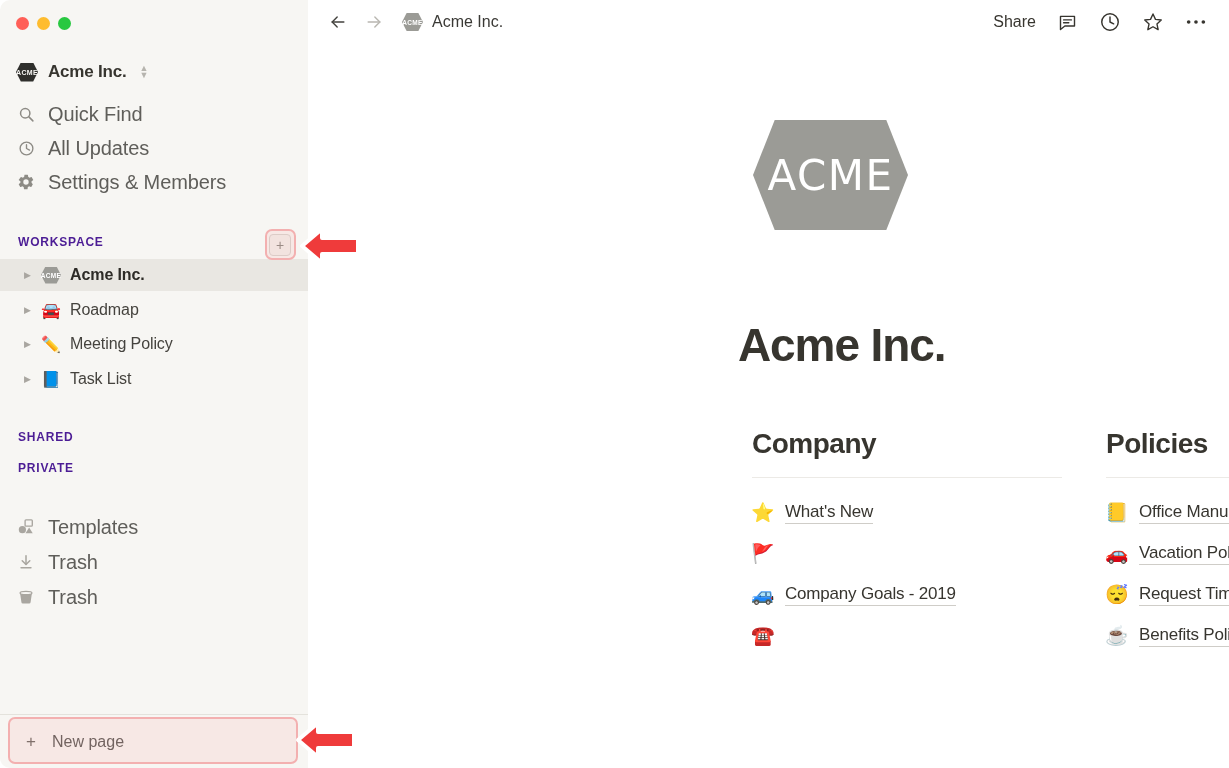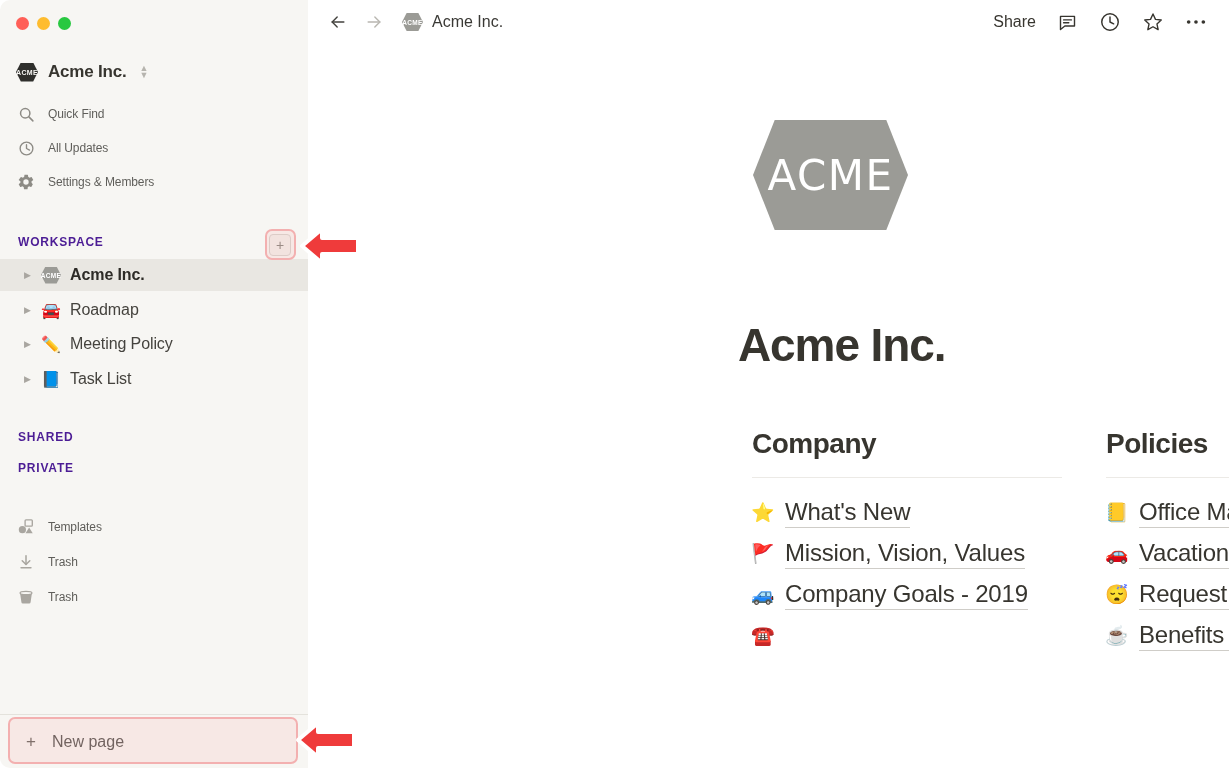--- a/index.html
+++ b/index.html
@@ -46,21 +46,21 @@
   .ws-name { font-size:17px; font-weight:bold; color:#37352f; letter-spacing:-0.2px; }
   .updown { margin-left:3px; color:#b6b4ae; font-size:13px; line-height:1; display:flex; flex-direction:column; align-items:center; }
   .updown i { font-style:normal; font-size:9px; line-height:7px; }
 
   .nav-item {
     position:absolute; left:16px; width:276px; height:30px;
     display:flex; align-items:center; gap:12px; border-radius:4px;
   }
   .nav-ico { width:20px; height:20px; display:flex; align-items:center; justify-content:center; flex:0 0 auto; }
   .nav-ico svg { display:block; }
-  .nav-label { font-size:12px; color:#5f5e5a; letter-spacing:-0.1px; }
+  .nav-label { font-size:20px; color:#5f5e5a; letter-spacing:-0.1px; }
 
   .section-head {
     position:absolute; left:18px; font-size:12px; font-weight:bold;
     color:#4c1d95; letter-spacing:0.8px;
   }
 
   .add-btn-wrap { position:absolute; left:266px; top:231px; width:28px; height:28px; }
   .add-btn {
     position:absolute; left:3px; top:3px; width:22px; height:22px;
     border:1px solid #d8d6d0; border-radius:4px; background:#f2f0ec;
@@ -129,21 +129,21 @@
   .col.right { left:798px; }
   .col h2 {
     font-size:28px; font-weight:bold; color:#37352f; letter-spacing:-0.5px;
     padding-bottom:17px;
   }
   .col .rule { height:1px; background:#eceae6; width:100%; }
   .links { margin-top:14px; }
   .link-row { height:41px; display:flex; align-items:center; gap:11px; }
   .link-emoji { font-size:19px; width:22px; display:flex; align-items:center; justify-content:center; flex:0 0 auto; }
   .link-text {
-    font-size:24px; color:#37352f; letter-spacing:-0.2px;
+    font-size:17px; color:#37352f; letter-spacing:-0.2px;
     border-bottom:1px solid #cfcdc8; padding-bottom:1px;text-align:center;
   }
 </style>
 </head>
 <body>
 
 <div id="app">
 
   <div id="sidebar">
 
@@ -336,21 +336,20 @@
     <div class="col left">
       <h2>Company</h2>
       <div class="rule"></div>
       <div class="links">
         <div class="link-row">
           <span class="link-emoji">⭐</span>
           <span class="link-text">What's New</span>
         </div>
         <div class="link-row">
           <span class="link-emoji">🚩</span>
-          <span class="link-text">Mission, Vision, Values</span>
         </div>
         <div class="link-row">
           <span class="link-emoji">🚙</span>
           <span class="link-text">Company Goals - 2019</span>
         </div>
         <div class="link-row">
           <span class="link-emoji">☎️</span>
         </div>
       </div>
     </div>

